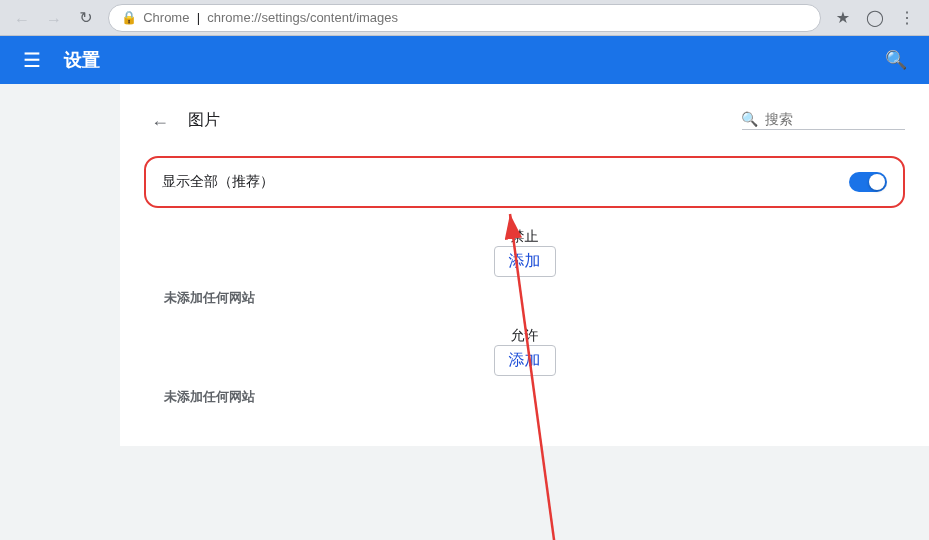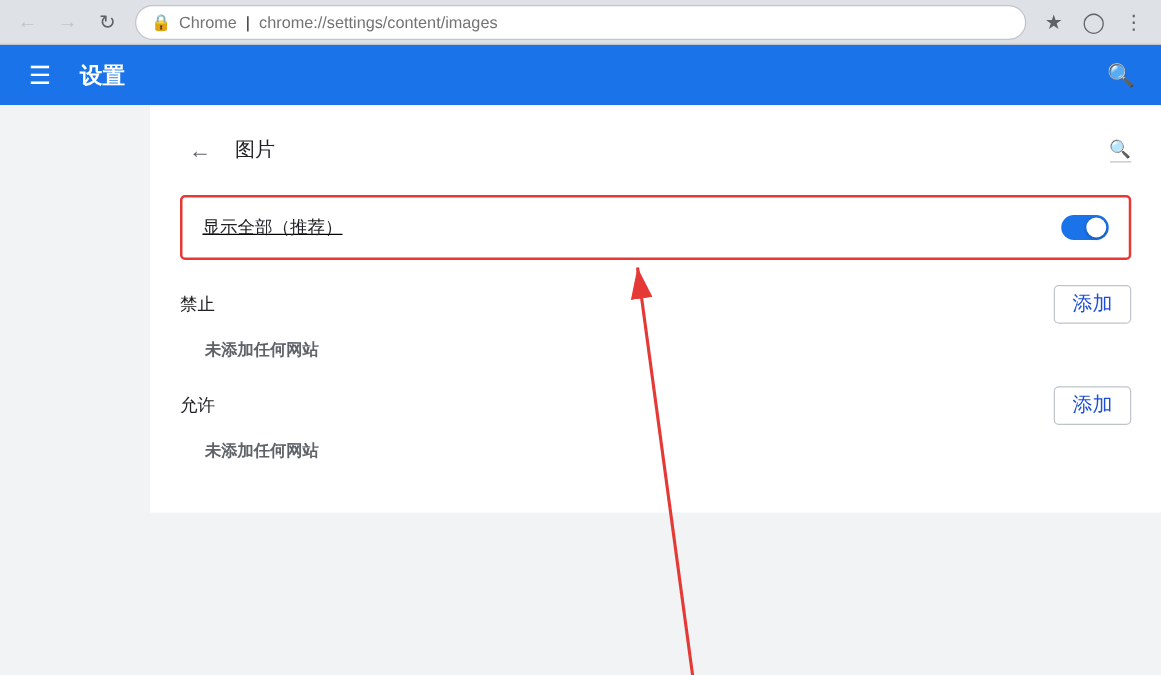--- a/index.html
+++ b/index.html
@@ -197,27 +197,26 @@
       outline: none;
       font-size: 14px;
       color: #202124;
       width: 140px;
       background: transparent;
     }
 
     
     .toggle-row {
       border: 2px solid #e53935;
-      border-radius: 4px;
+      border-radius: 14px;
       padding: 14px 16px;
       display: flex;
       align-items: center;
       justify-content: space-between;
       margin-bottom: 20px;
-      text-decoration: underline;
     }
     .toggle-label {
       font-size: 14px;
       color: #202124;
     }
     .toggle-switch {
       position: relative;
       width: 38px;
       height: 20px;
       cursor: pointer;
@@ -241,20 +240,21 @@
 
     
     .section {
       margin-bottom: 20px;
     }
     .section-header {
       display: flex;
       align-items: center;
       justify-content: space-between;
       margin-bottom: 12px;
+      flex-direction: column;
     }
     .section-label {
       font-size: 14px;
       color: #202124;
     }
     .add-btn {
       border: 1px solid #c0c4cb;
       background: #fff;
       border-radius: 4px;
       padding: 4px 14px;
@@ -327,20 +327,21 @@
   <div class="content-wrapper">
     <div class="content-area">
 
       <div class="page-header">
         <div class="page-header-left">
           <button class="back-btn">←</button>
           <span class="page-title-text">图片</span>
         </div>
         <div class="search-box">
           <span class="search-box-icon">🔍</span>
+          <input class="search-input" type="text" placeholder="搜索" style="">
         </div>
       </div>
 
       <div class="toggle-row">
         <span class="toggle-label">显示全部（推荐）</span>
         <div class="toggle-switch">
           <div class="track"></div>
           <div class="thumb"></div>
         </div>
       </div>

